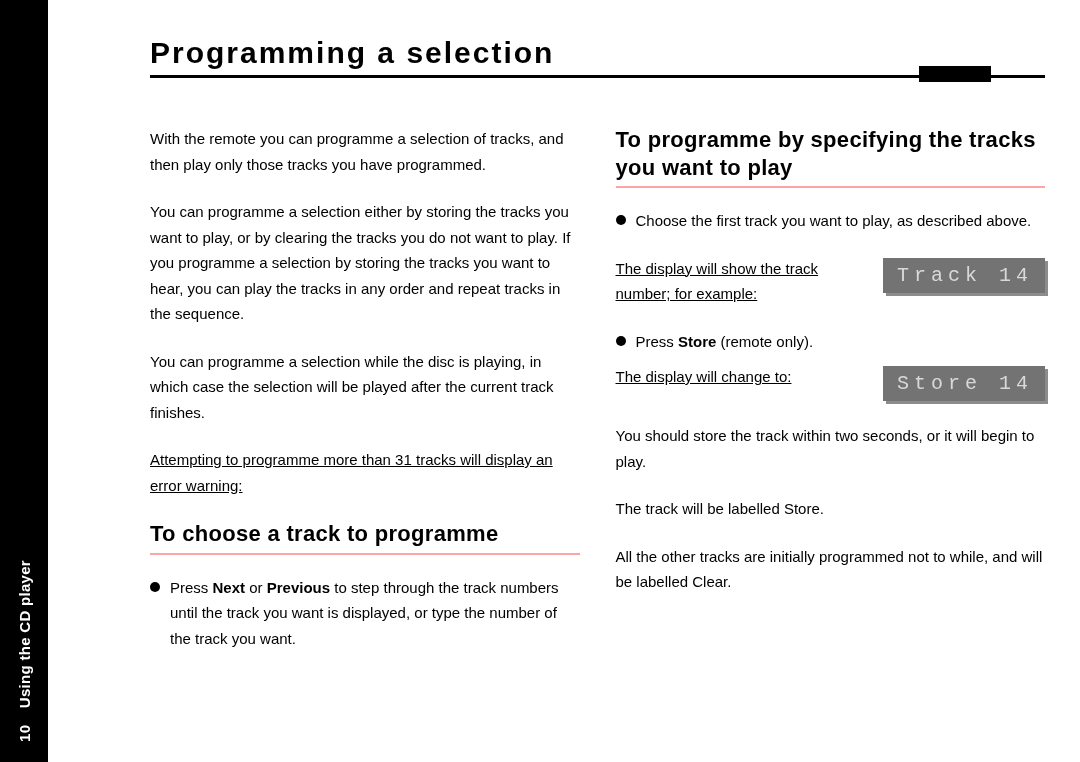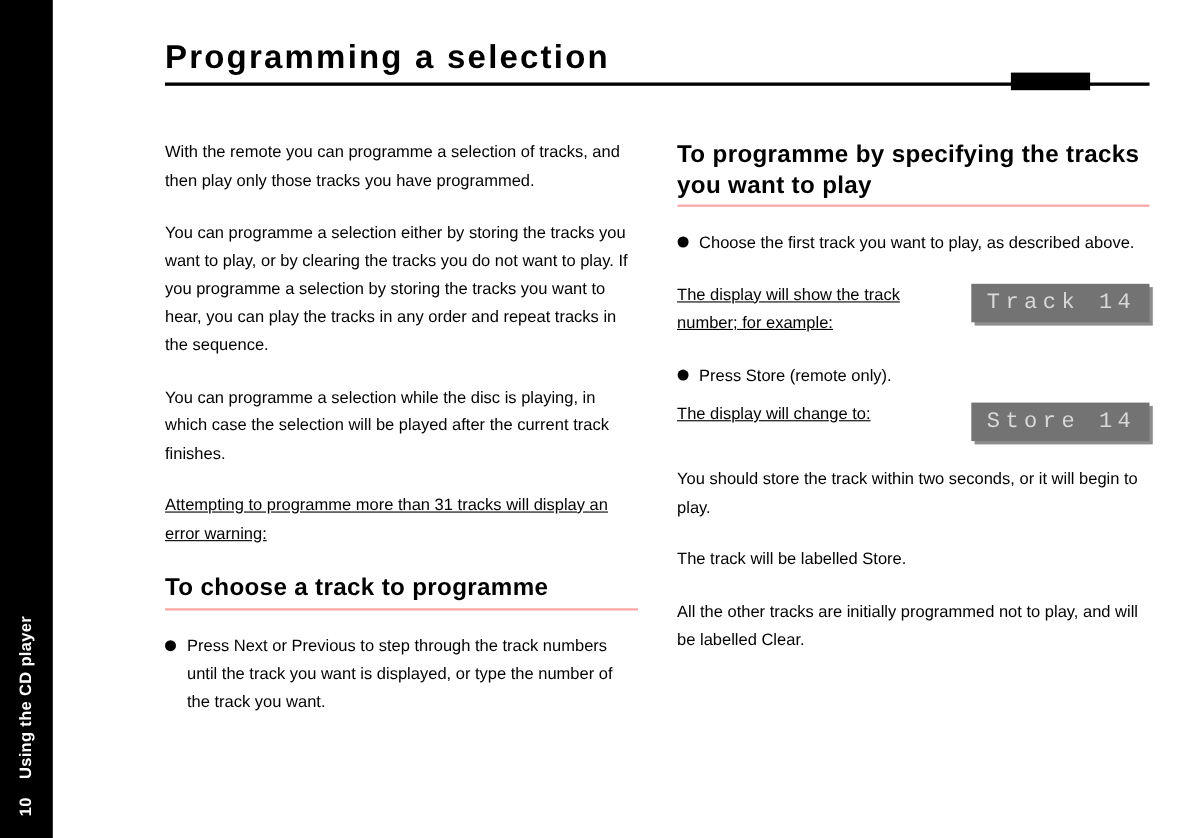--- a/index.html
+++ b/index.html
@@ -115,21 +115,21 @@
     margin-bottom: 22px;
   }
   .bullet {
     flex: 0 0 auto;
     width: 10px; height: 10px;
     border-radius: 50%;
     background: #000;
     margin-top: 7px;
   }
   .bullet-text { flex: 1 1 auto; }
-  b { font-weight: normal; }
+  b { font-weight: bold; }
 </style>
 </head>
 <body>
 
 <div class="sidebar">
   <div class="sidebar-text">
     <span style="margin-bottom:12px;display:inline-block;">10</span>
     <span>Using the CD player</span>
   </div>
 </div>
@@ -182,16 +182,16 @@
         </div>
       </div>
 
       <div class="with-display">
         <div class="txt">The display will change to:</div>
         <div class="lcd">Store 14</div>
       </div>
 
       <p>You should store the track within two seconds, or it will begin to play.</p>
       <p>The track will be labelled Store.</p>
-      <p>All the other tracks are initially programmed not to play, and will be labelled Clear.</p>
+      <p>All the other tracks are initially programmed not to while, and will be labelled Clear.</p>
     </div>
   </div>
 </div>
 
 </body></html>

